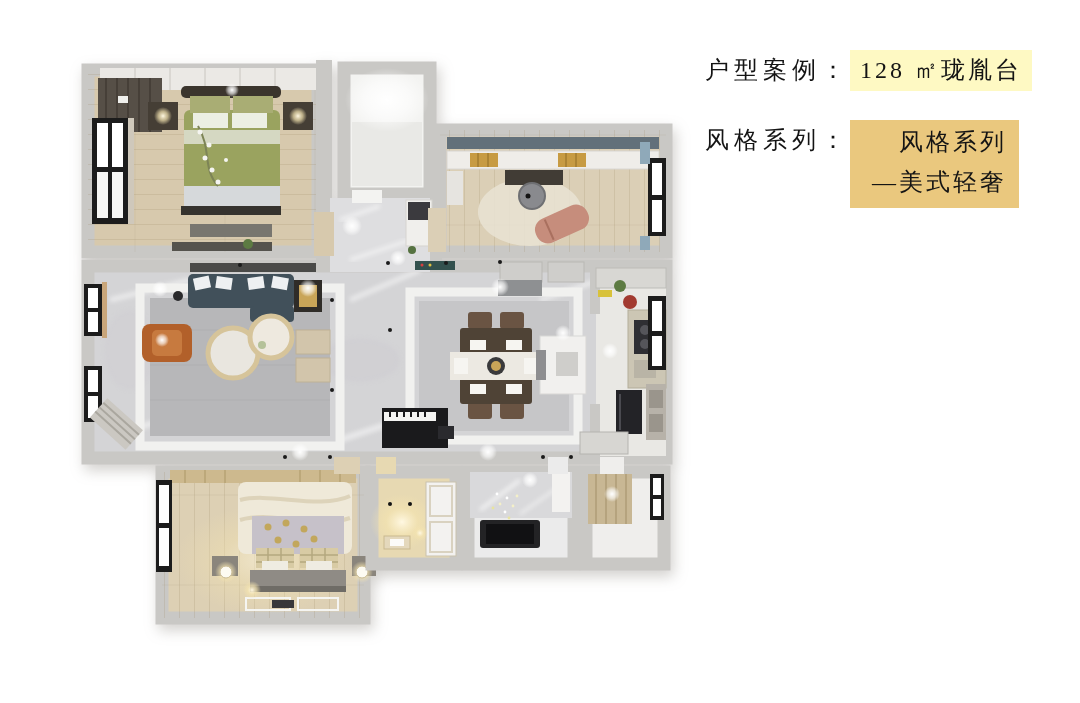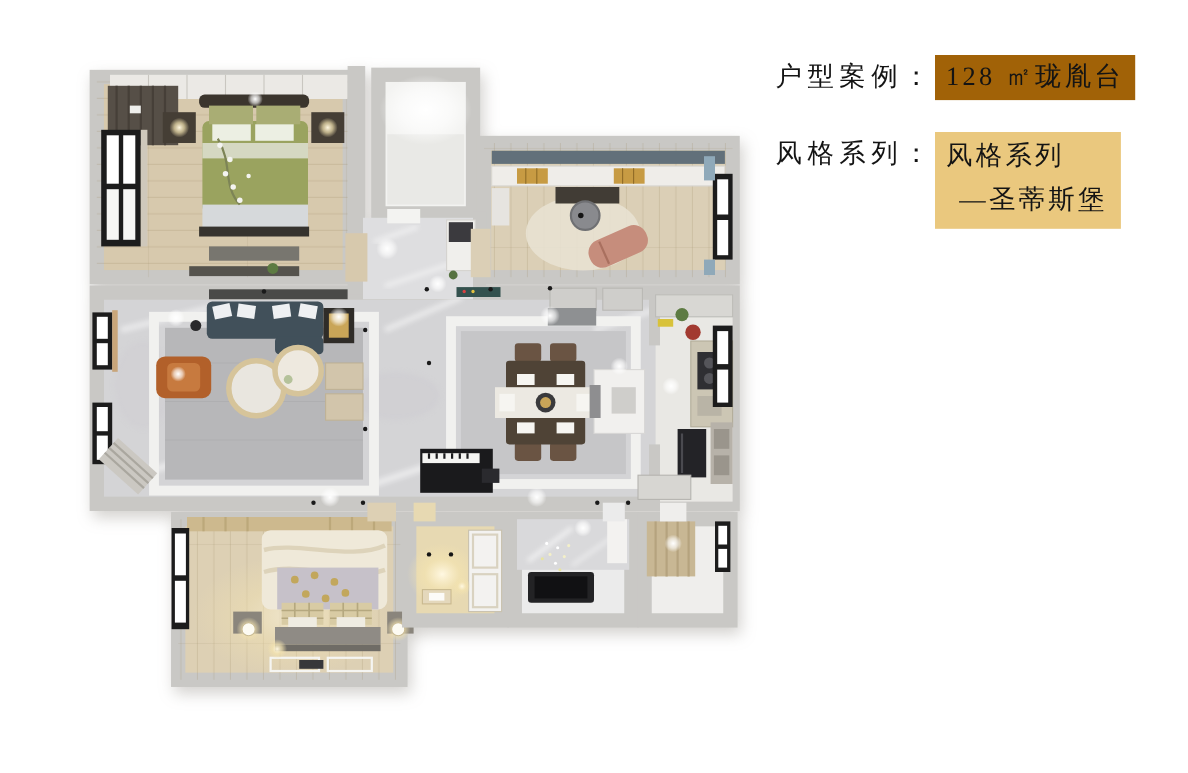--- a/index.html
+++ b/index.html
@@ -2,21 +2,21 @@
 <html><head>
 <meta charset="utf-8">
 <style>
   html,body{margin:0;padding:0;background:#ffffff;}
   #stage{position:relative;width:1080px;height:703px;background:#ffffff;overflow:hidden;
          font-family:"Liberation Serif","DejaVu Serif",serif;}
   #plan{position:absolute;left:0;top:0;filter:drop-shadow(3px 6px 7px rgba(110,104,92,.30));}
   .info{position:absolute;color:#141414;}
   .row{position:absolute;display:flex;align-items:flex-start;white-space:nowrap;}
   .row1{left:705px;top:50px;}
-  .row2{left:705px;top:120px;}
+  .row2{left:705px;top:120px;text-align:right;}
   .lbl{font-size:24px;letter-spacing:5px;line-height:34px;padding-top:3px;}
   .hl{display:inline-block;font-size:24px;letter-spacing:3px;line-height:34px;
       padding:3px 10px 4px 10px;}
   .hl2{display:inline-block;font-size:24px;letter-spacing:3px;line-height:40px;
       padding:2px 12px 6px 10px;}
   .hl2 .ln2{padding-left:12px;}
 </style>
 </head>
 <body>
 
@@ -437,24 +437,24 @@
           <circle cx="571" cy="457" r="2"></circle>
       <circle cx="390" cy="330" r="2"></circle>
           <circle cx="332" cy="390" r="2"></circle>
     </g>
   </g>
 </svg>
 
 <div class="info">
   <div class="row row1">
     <span class="lbl">户型案例：</span>
-        <span class="hl" style="background: #a16207;">128 ㎡珑胤台</span>
+        <span class="hl" style="background: #fef9c3;">128 ㎡珑胤台</span>
   </div>
   <div class="row row2">
     <span class="lbl">风格系列：</span>
         <span class="hl2" style="background: rgb(234, 200, 126);">
           <span class="ln1" style="display:block">风格系列</span>
-          <span class="ln2" style="display:block">—圣蒂斯堡</span>
+          <span class="ln2" style="display:block">—美式轻奢</span>
         </span>
   </div>
 </div>
 
 </div>
 
 </body></html>

